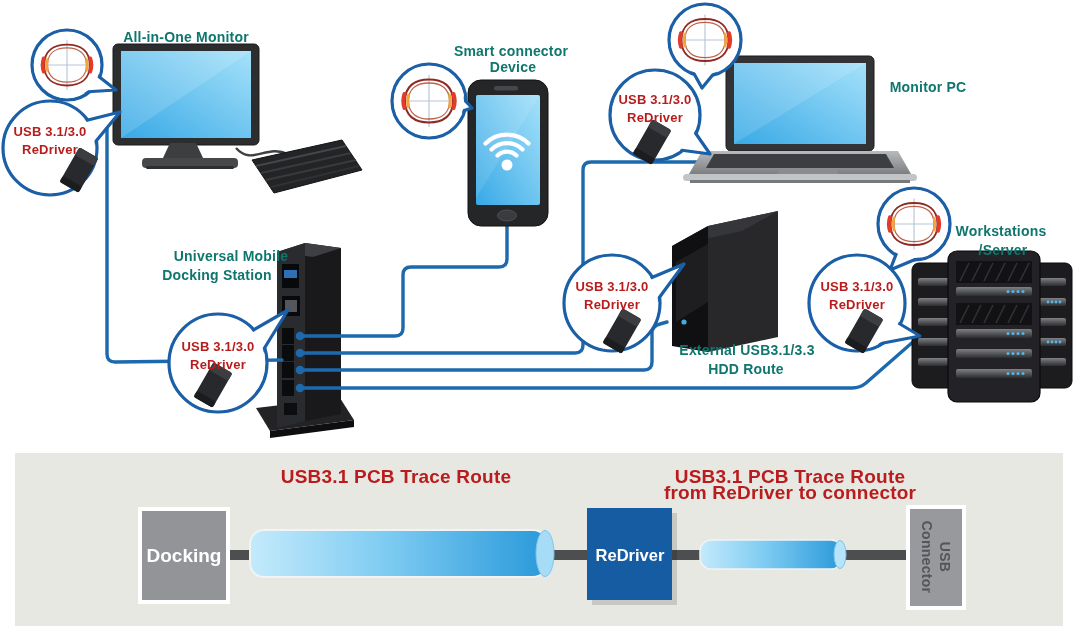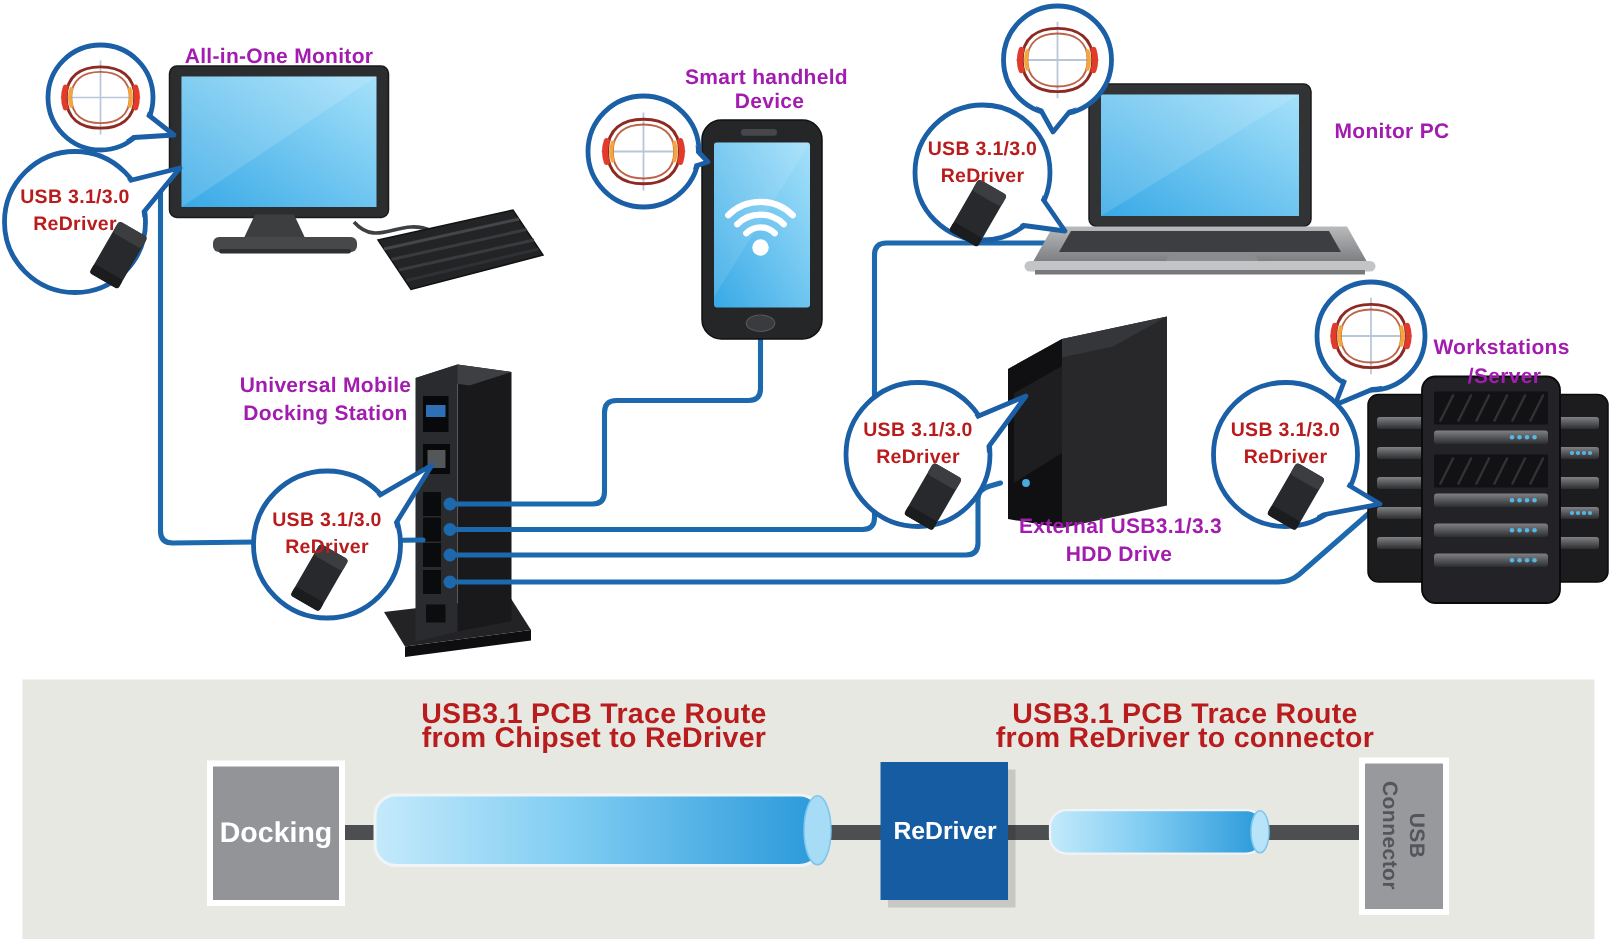--- a/index.html
+++ b/index.html
@@ -1,20 +1,20 @@
 <!DOCTYPE html>
 <html><head>
 <meta charset="utf-8">
 <style>
   html,body{margin:0;padding:0;background:#ffffff;}
   .stage{position:relative;width:1080px;height:631px;background:#ffffff;overflow:hidden;
          font-family:"Liberation Sans",sans-serif;}
   .stage svg{position:absolute;left:0;top:0;}
   .t{position:absolute;transform:translate(-50%,-50%);white-space:nowrap;font-weight:bold;}
-  .dev{font-size:14px;color:#a21caf;letter-spacing:.2px;}
+  .dev{font-size:14px;color:#0f766e;letter-spacing:.2px;}
   .bub{font-size:13px;color:#b91c1c;letter-spacing:.2px;}
   .cap{font-size:19px;color:#b91c1c;letter-spacing:.2px;}
   .boxlbl{color:#ffffff;}
   .chipset-lbl{font-size:19px;}
   .redriver-lbl{font-size:16.5px;}
   .usb-lbl{transform:translate(-50%,-50%) rotate(90deg);font-weight:bold;font-size:14px;
            color:#54555a;text-align:center;line-height:1.3;letter-spacing:.3px;}
 </style>
 </head>
 <body>
@@ -299,43 +299,42 @@
     </g>
 
     <g>
       <rect x="906" y="505" width="60" height="105" fill="#ffffff"></rect>
       <rect x="910" y="509" width="52" height="97" fill="#97999c"></rect>
     </g>
   </g>
 </svg>
 
 <div class="t dev" style="left:186px;top:37px">All-in-One Monitor</div>
-<div class="t dev" style="left:511px;top:51px">Smart handheld</div>
+<div class="t dev" style="left:511px;top:51px">Smart connector</div>
 <div class="t dev" style="left:513px;top:67px">Device</div>
 <div class="t dev" style="left:928px;top:87px">Monitor PC</div>
-<div class="t dev" style="left:217px;top:256px">Universal Mobile</div>
+<div class="t dev" style="left:231px;top:256px">Universal Mobile</div>
 <div class="t dev" style="left:217px;top:275px">Docking Station</div>
 <div class="t dev" style="left:747px;top:350px">External USB3.1/3.3</div>
-<div class="t dev" style="left:746px;top:369px">HDD Drive</div>
+<div class="t dev" style="left:746px;top:369px">HDD Route</div>
 <div class="t dev" style="left:1001px;top:231px">Workstations</div>
 <div class="t dev" style="left:1003px;top:250px">/Server</div>
 
 <div class="t bub" style="left:50px;top:131px">USB 3.1/3.0</div>
 <div class="t bub" style="left:50px;top:149px">ReDriver</div>
 <div class="t bub" style="left:655px;top:99px">USB 3.1/3.0</div>
 <div class="t bub" style="left:655px;top:117px">ReDriver</div>
 <div class="t bub" style="left:218px;top:346px">USB 3.1/3.0</div>
 <div class="t bub" style="left:218px;top:364px">ReDriver</div>
 <div class="t bub" style="left:612px;top:286px">USB 3.1/3.0</div>
 <div class="t bub" style="left:612px;top:304px">ReDriver</div>
 <div class="t bub" style="left:857px;top:286px">USB 3.1/3.0</div>
 <div class="t bub" style="left:857px;top:304px">ReDriver</div>
 
 <div class="t cap" style="left:396px;top:477px">USB3.1 PCB Trace Route</div>
-<div class="t cap" style="left:396px;top:493px">from Chipset to ReDriver</div>
 <div class="t cap" style="left:790px;top:477px">USB3.1 PCB Trace Route</div>
 <div class="t cap" style="left:790px;top:493px">from ReDriver to connector</div>
 
 <div class="t boxlbl chipset-lbl" style="left:184px;top:556px">Docking</div>
 <div class="t boxlbl redriver-lbl" style="left:630px;top:555px">ReDriver</div>
 <div class="usb-lbl t" style="left:936px;top:557px">
   <div>USB</div>
   <div>Connector</div>
 </div>
 

